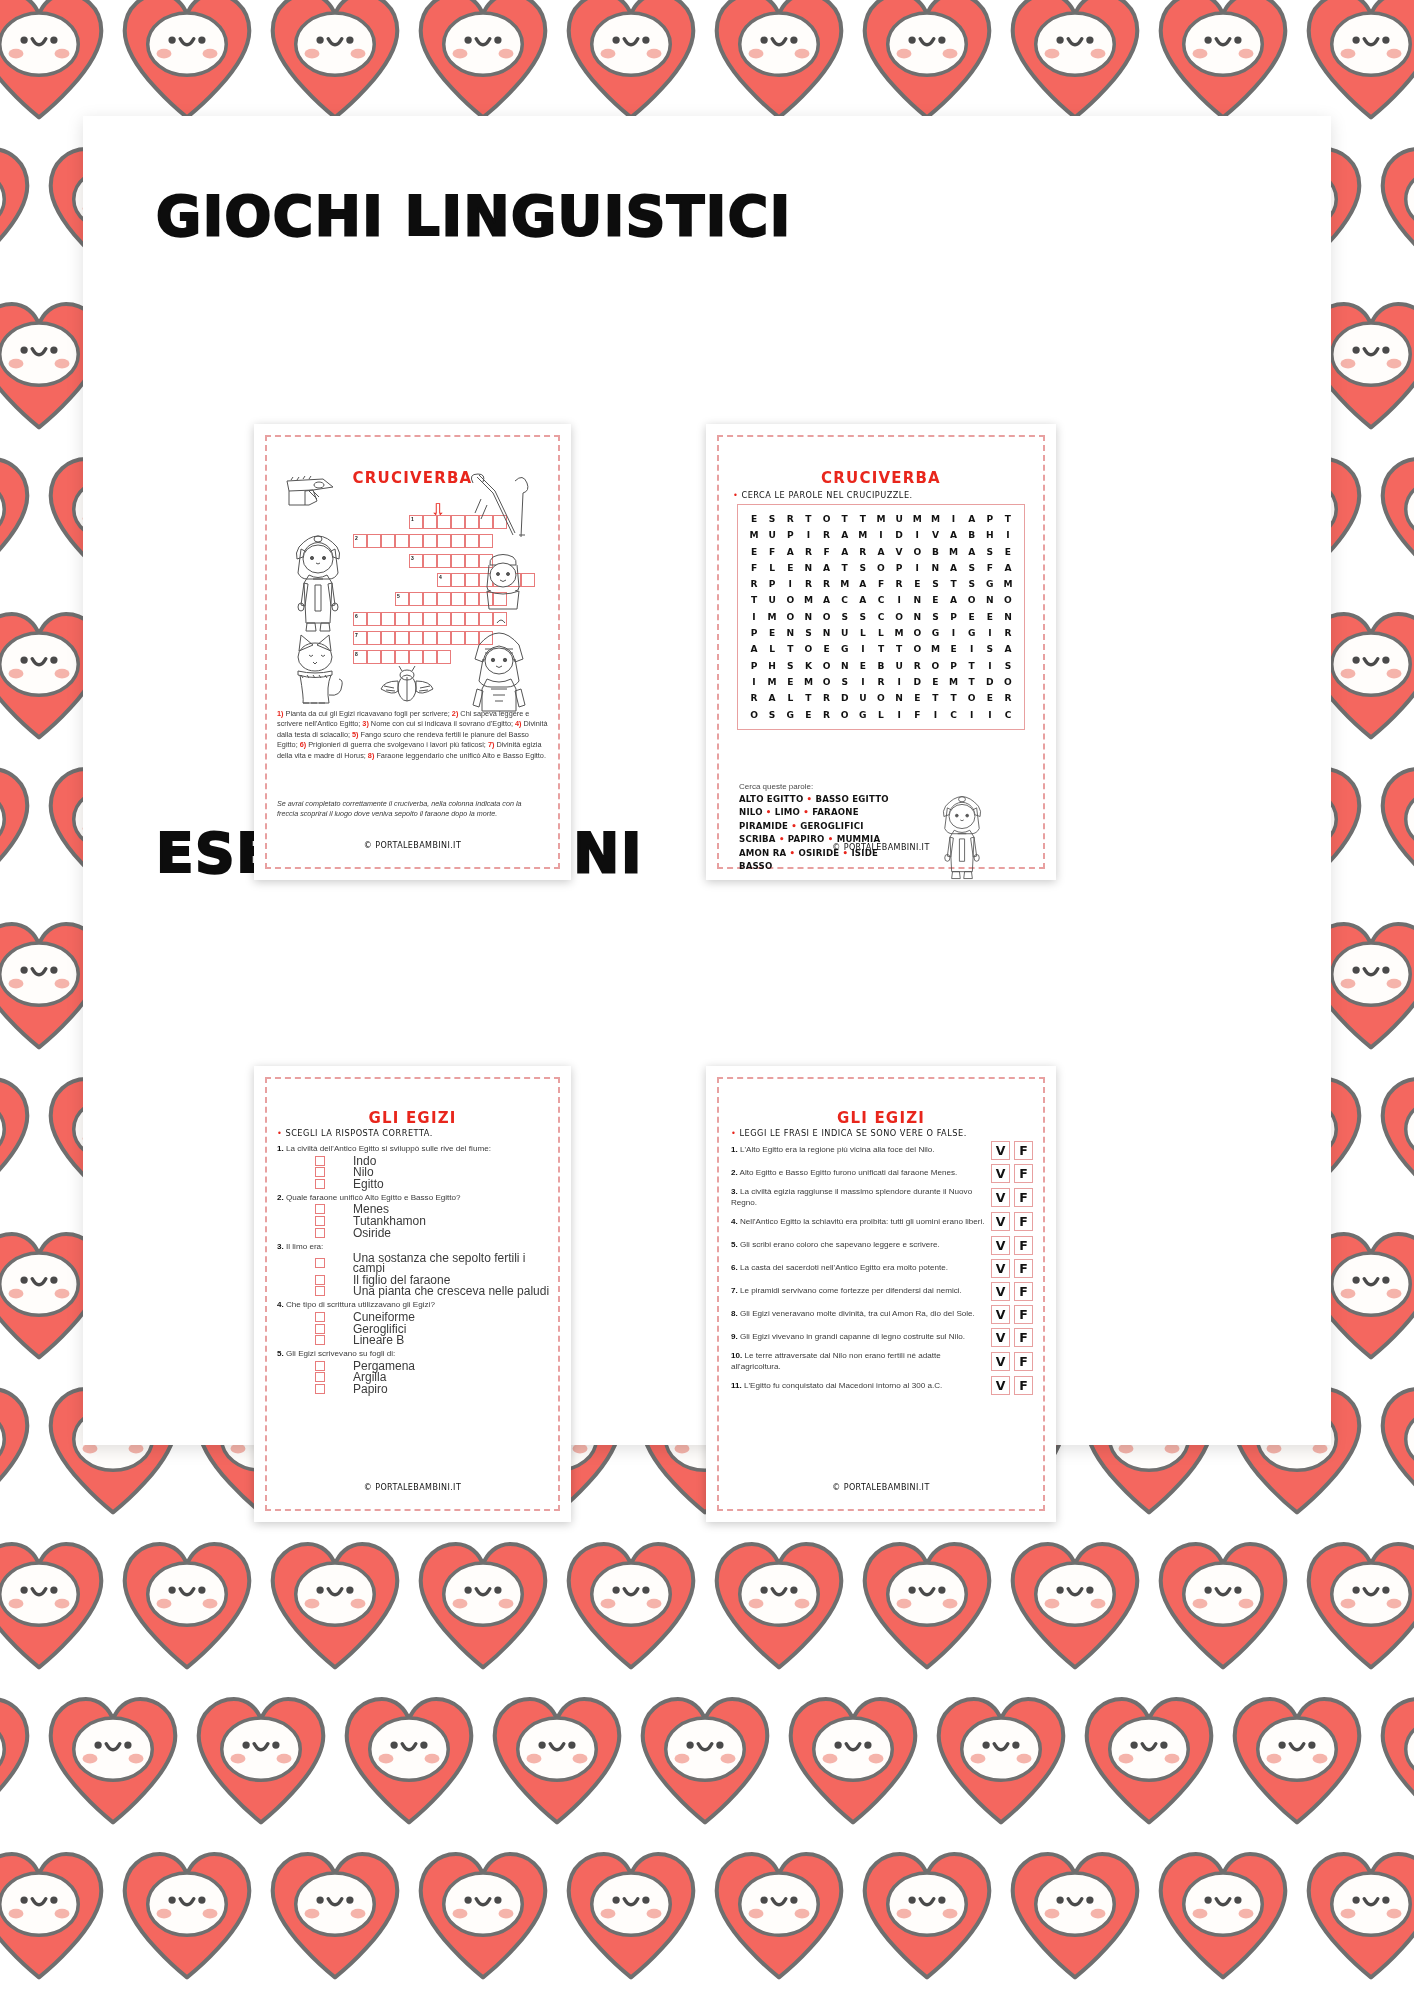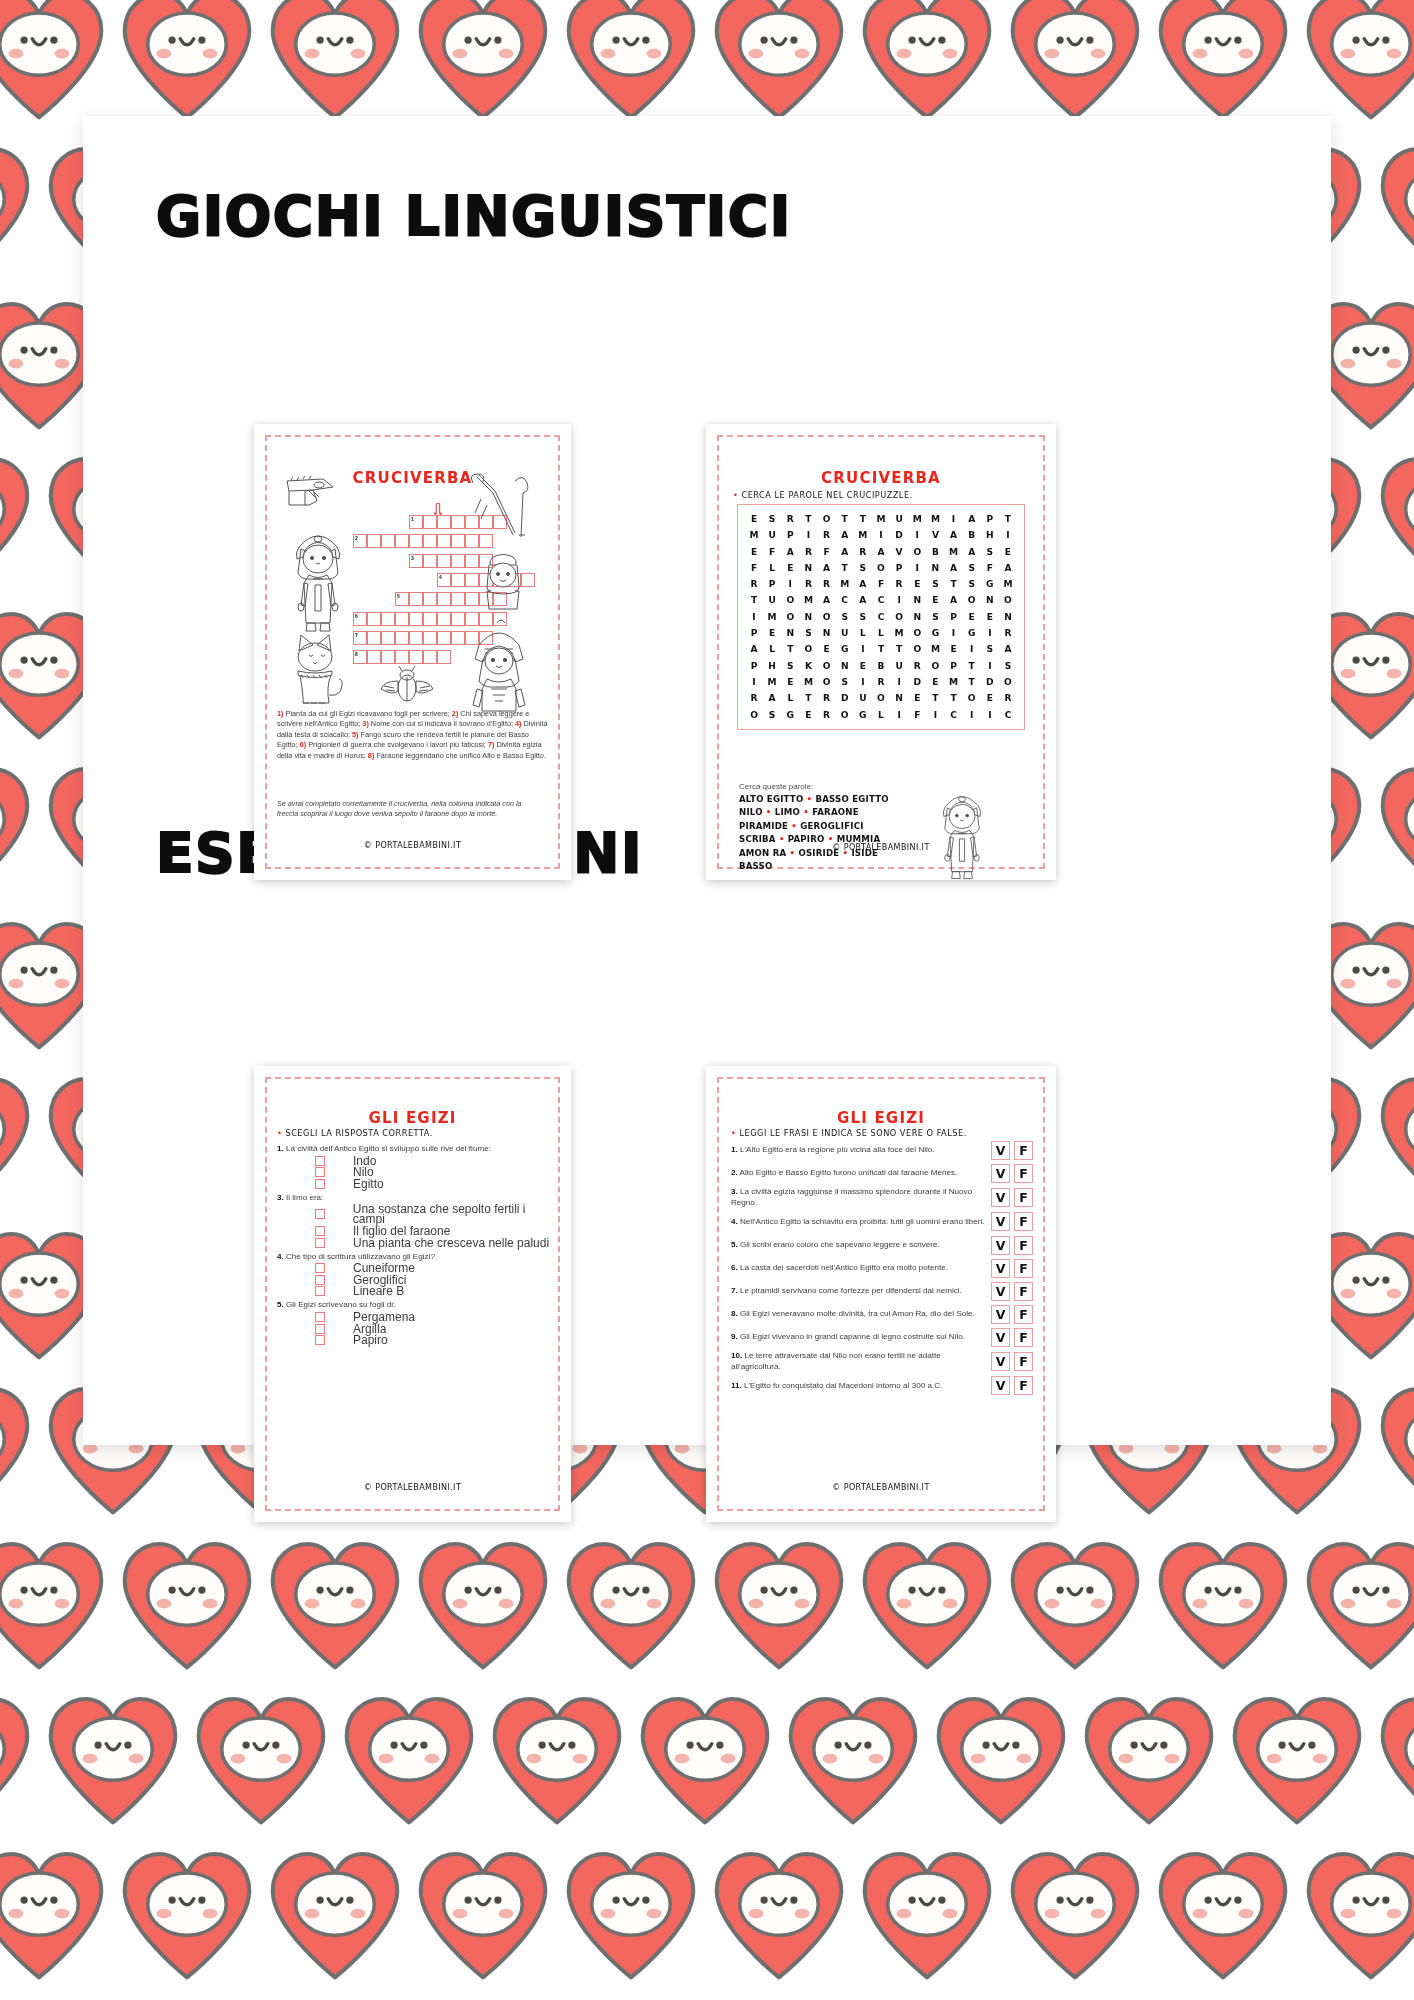--- a/index.html
+++ b/index.html
@@ -2135,20 +2135,35 @@
             <div class="opt">
          <span class="box"></span>
          <span>Nilo</span>
        </div>
             <div class="opt">
          <span class="box"></span>
          <span>Egitto</span>
        </div>
           </div>
           <div class="q">
+        <div class="q-text"><b>2.</b> Quale faraone unificò Alto Egitto e Basso Egitto?</div>
+        <div class="opt">
+         <span class="box"></span>
+         <span>Menes</span>
+       </div>
+            <div class="opt">
+         <span class="box"></span>
+         <span>Tutankhamon</span>
+       </div>
+            <div class="opt">
+         <span class="box"></span>
+         <span>Osiride</span>
+       </div>
+          </div>
+          <div class="q">
         <div class="q-text"><b>3.</b> Il limo era:</div>
         <div class="opt">
          <span class="box"></span>
          <span>Una sostanza che sepolto fertili i campi</span>
        </div>
             <div class="opt">
          <span class="box"></span>
          <span>Il figlio del faraone</span>
        </div>
             <div class="opt">

